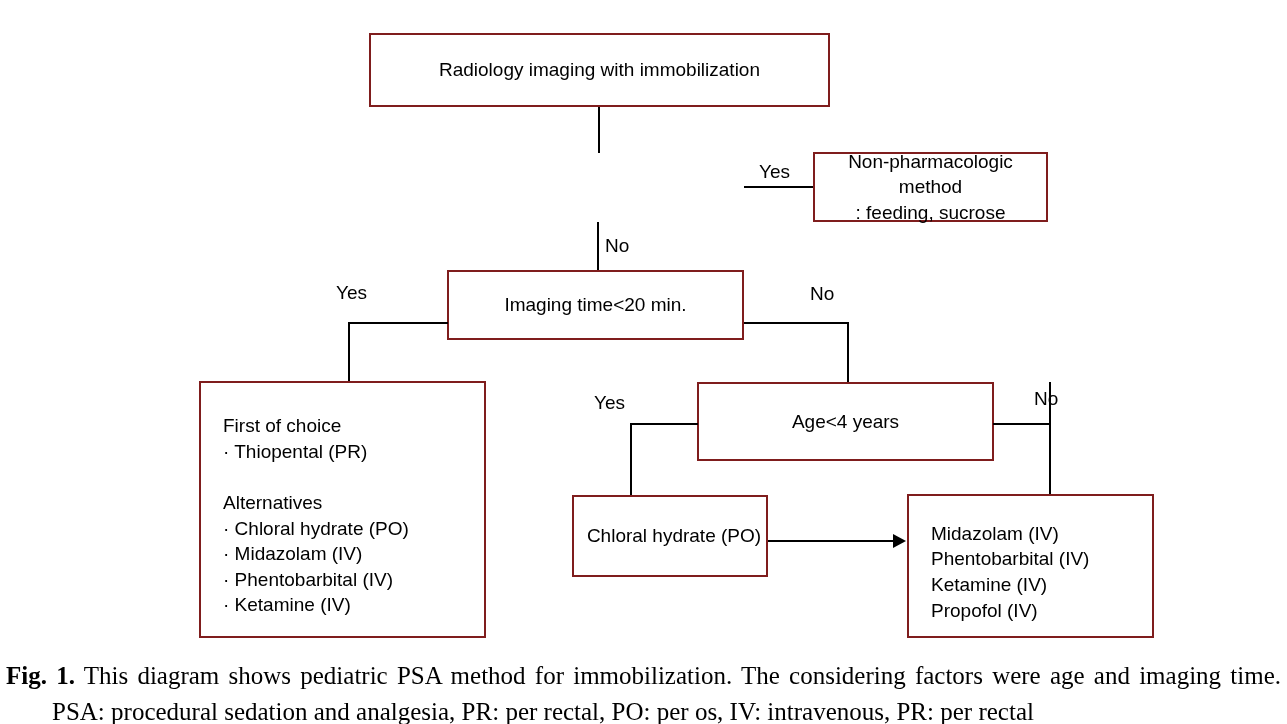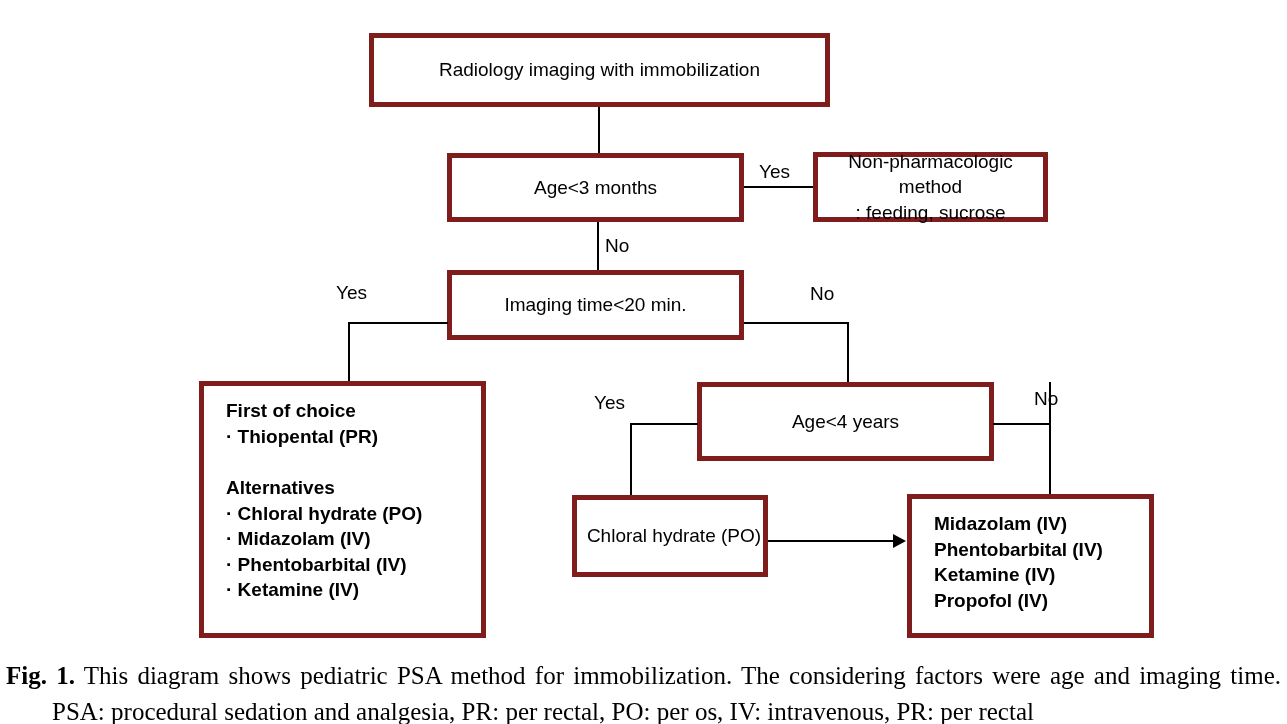--- a/index.html
+++ b/index.html
@@ -14,36 +14,35 @@
     color: #000000;
     overflow: hidden;
   }
   #canvas {
     position: relative;
     width: 1287px;
     height: 724px;
   }
   .box {
     position: absolute;
-    border: 5px solid #7f1d1d;
+    border: 2px solid #7f1d1d;
     background: #ffffff;
     box-sizing: border-box;
     display: flex;
     align-items: center;
     justify-content: center;
     font-size: 19px;
     line-height: 1.35;
     text-align: center;
     white-space: pre-line;
   }
   .box.left {
     justify-content: flex-start;
     text-align: left;
-    align-items: flex-start;
-    font-weight: bold;
+    align-items: center;
   }
   .box .inner {
     padding: 0;
   }
   .box.left .inner {
     padding: 12px 0 0 22px;
   }
   .lbl {
     position: absolute;
     font-size: 19px;
@@ -88,23 +87,20 @@
 <body>
 
 <div id="canvas">
 
   <div class="box" style="left:369px; top:33px; width:461px; height:74px;">
     <span class="inner">Radiology imaging with immobilization</span>
   </div>
 
   <div class="ln v" style="left:598px; top:107px; height:46px;"></div>
 
-  <div class="box" style="left:447px; top:153px; width:297px; height:69px;">
-    <span class="inner">Age&lt;3 months</span>
-  </div>
 
   <div class="ln h" style="left:744px; top:186px; width:70px;"></div>
   <div class="lbl" style="left:759px; top:162px;">Yes</div>
 
   <div class="box" style="left:813px; top:152px; width:235px; height:70px;">
     <span class="inner">Non-pharmacologic method
 : feeding, sucrose</span>
   </div>
 
   <div class="ln v" style="left:597px; top:222px; height:48px;"></div>

